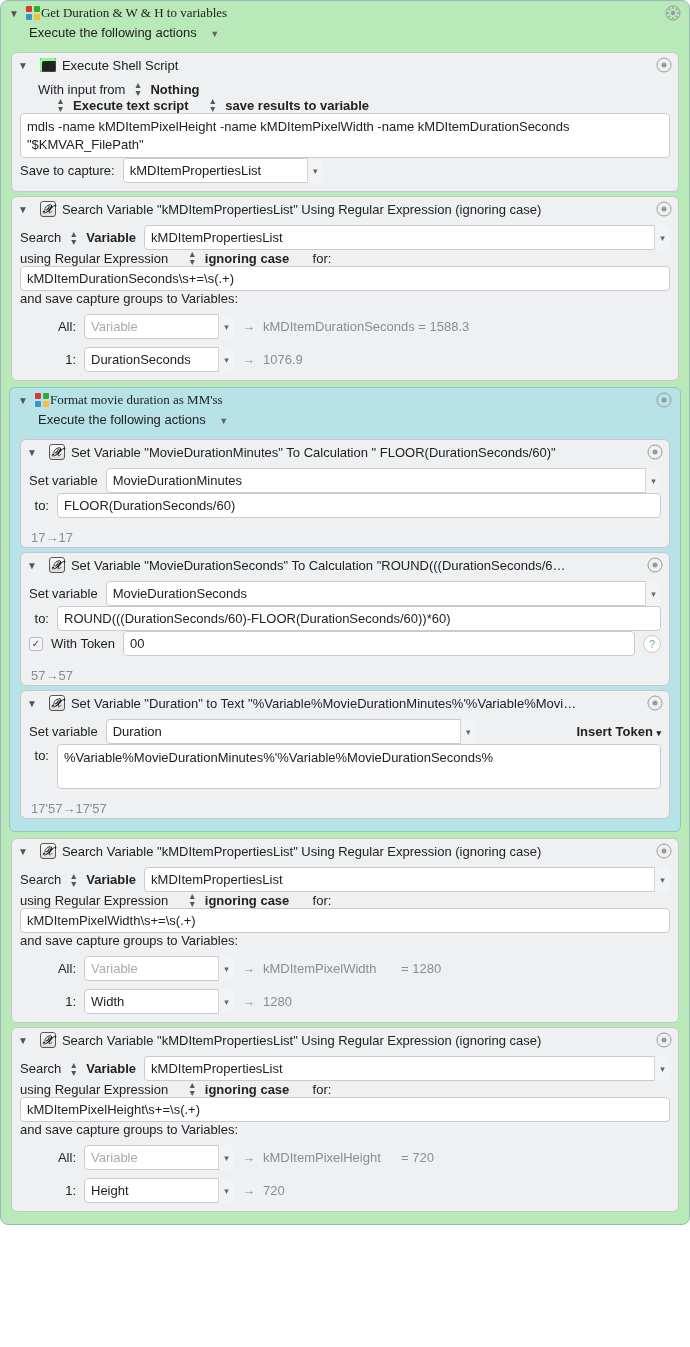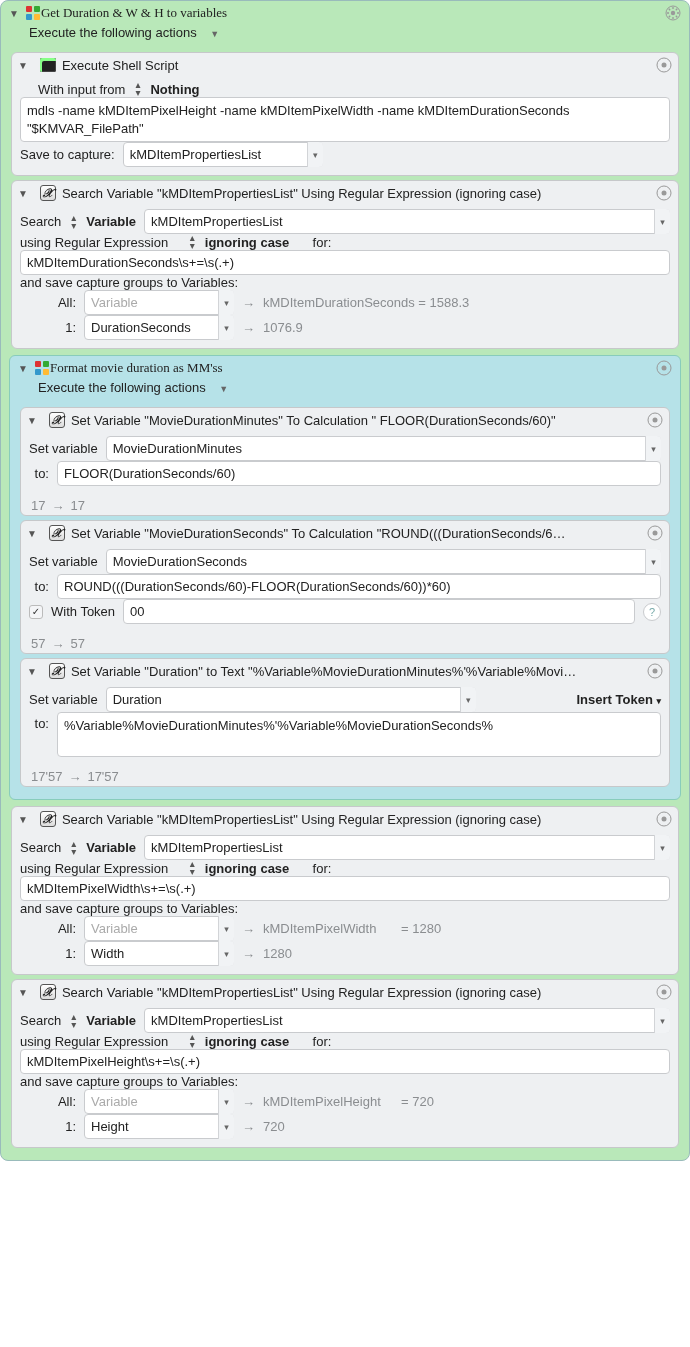--- a/index.html
+++ b/index.html
@@ -47,21 +47,21 @@
   .dd { position:relative; display:inline-flex; align-items:center; }
   .dd input { padding-right:20px; }
   .dd .chev, .chev-btn {
     width:16px; height:100%; display:flex; align-items:center; justify-content:center;
     font-size:9px; color:#666; border-left:1px solid #d2d4d7; cursor:pointer;
     background:#f1f3f5; border-radius:0 4px 4px 0;
   }
   .dd .chev { position:absolute; right:0; top:0; }
 
   .muted { color:#8a8d90; }
-  .footer { padding:4px 10px 2px 10px; color:#8a8d90; display:flex; gap:6px; }
+  .footer { padding:4px 10px 2px 10px; color:#8a8d90; display:flex; }
   .arrow { color:#8a8d90; }
 
   .var-icon {
     display:inline-flex; width:16px; height:16px; border:1px solid #555; border-radius:3px;
     align-items:center; justify-content:center; font-style:italic; font-weight:bold;
     font-family: "Times New Roman", serif; font-size:12px;
     background: linear-gradient(#fff,#ddd);
   }
   .term-icon {
     display:inline-block; width:16px; height:14px; background:#222; border-radius:2px;
@@ -73,21 +73,21 @@
   .check { width:14px; height:14px; border:1px solid #bbb; border-radius:3px; display:inline-flex;
            align-items:center; justify-content:center; background:#f4f5f7; font-size:10px; color:#333; }
   .check.on::after { content:"✓"; }
 
   .help-circle {
     width:18px; height:18px; border:1px solid #c9cbce; border-radius:50%;
     display:inline-flex; align-items:center; justify-content:center; color:#7aa; font-size:11px;
     background:#fff; cursor:pointer;
   }
 
-  .pair { display:flex; align-items:center; gap:8px; }
+  .pair { display:flex; align-items:center; gap:8px;margin-top:8px; }
   .pair .key { width:40px; text-align:right; }
   .pair .valwrap { display:flex; align-items:center; }
   .pair input { width:150px; }
 
   .strong { font-weight:600; }
 
   .sec-indent { padding-left:18px; }
 </style>
 </head>
 <body>
@@ -129,20 +129,27 @@
             <circle cx="8" cy="8" r="2.5" fill="#999"></circle>
           </svg>
       </span>
     </div>
     <div class="action-body">
       <div class="row sec-indent">
         <span>With input from</span>
         <span class="updown"></span>
         <span class="strong">Nothing</span>
       </div>
+      <div class="row sec-indent" style="padding-left:36px;">
+        <span class="updown"></span>
+        <span class="strong">Execute text script</span>
+        &nbsp;
+        <span class="updown"></span>
+        <span class="strong">save results to variable</span>
+      </div>
       <textarea rows="2" style="">mdls -name kMDItemPixelHeight -name kMDItemPixelWidth -name kMDItemDurationSeconds "$KMVAR_FilePath"</textarea>
       <div class="row">
         <span class="lbl">Save to capture:</span>
         <div class="dd" style="width:200px;">
           <input type="text" value="kMDItemPropertiesList" style="">
           <span class="chev">▾</span>
         </div>
       </div>
     </div>
   </div>

